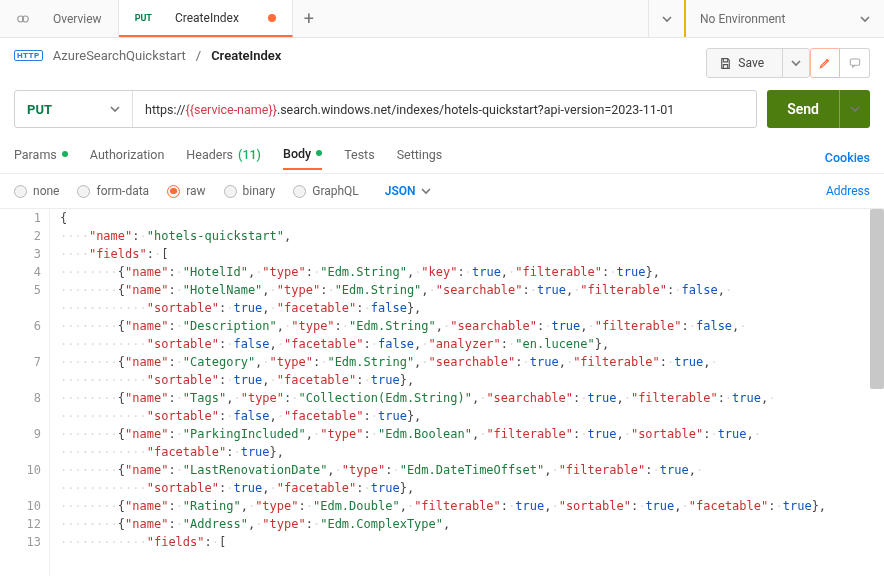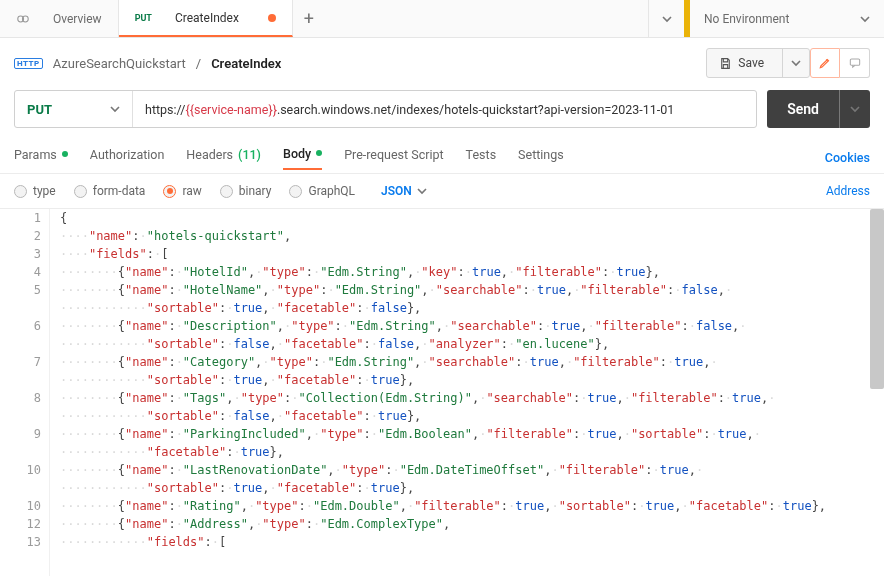--- a/index.html
+++ b/index.html
@@ -55,32 +55,32 @@
     margin-left: auto;
     display: flex;
     align-items: center;
     height: 100%;
   }
   .env-chevron {
     width: 36px; display:flex; align-items:center; justify-content:center;
     color:#6b6b6b; border-left:1px solid #e6e6e6; height:100%;
   }
   .env-label {
-    padding: 0 14px; color:#6b6b6b; border-left:6px solid #eab308;
+    padding: 0 14px; color:#6b6b6b; border-left:2px solid #eab308;
     height:100%; display:flex; align-items:center; gap:50px;
     min-width: 200px; font-size:12px;
     justify-content: space-between;
     text-align: right;
   }
   svg.chev { width:10px; height:10px; }
   svg.chev path { stroke:#777; stroke-width:1.6; fill:none; }
 
   
   .breadcrumb-row {
-    display:flex; align-items:center; justify-content:space-between;
+    display:flex; align-items:flex-start; justify-content:space-between;
     padding: 10px 14px 12px 14px;
   }
   .breadcrumb {
     display:flex; align-items:center; gap:10px; color:#6b6b6b; font-size:13px;
   }
   .breadcrumb .current { color:#222; font-weight:600; }
   .httpbadge {
     font-size:8px; font-weight:800; color:#2a7de1;
     border:1px solid #2a7de1; border-radius:2px;
     padding:0 2px; letter-spacing:0.5px;
@@ -120,21 +120,21 @@
     padding:0 12px; font-weight:700; color:#0a7b48; border-right:1px solid #e0e0e0;
   }
   .url-input {
     flex:1; display:flex; align-items:center; padding:0 12px;
     font-size:12.5px; color:#333; white-space:nowrap; overflow:hidden;
     font-family:inherit;
   }
   .url-input .tmpl { color:#d73a49; }
   .sendbtn {
     display:flex; align-items:stretch; border-radius:3px; overflow:hidden;
-    background:#404040; color:#fff; font-weight:600;
+    background:#4d7c0f; color:#fff; font-weight:600;
   }
   .sendbtn .seg { display:flex; align-items:center; padding:0 20px; font-size:14px; }
   .sendbtn .seg.drop { border-left:1px solid rgba(255,255,255,.3); padding:0 10px; }
 
   
   .subtabs {
     display:flex; align-items:center; gap:22px;
     padding: 4px 14px 0 14px;
     border-bottom:1px solid #ececec;
     height:36px;
@@ -304,38 +304,35 @@
   </div>
   <div class="subtab">
     <span>Headers</span>
     <span class="count">(11)</span>
   </div>
   <div class="subtab active">
     <span>Body</span>
       <span class="dot"></span>
   </div>
   <div class="subtab">
-    <span>Pre-request Script</span>
-  </div>
-  <div class="subtab">
     <span>Tests</span>
   </div>
   <div class="subtab">
     <span>Settings</span>
   </div>
   <div class="spacer"></div>
   <div class="cookies-link">
     <span>Cookies</span>
   </div>
 </div>
 
 <div class="bodytypes">
   <label class="radio">
       <span class="r"></span>
-      <span>type</span>
+      <span>none</span>
     </label>
   <label class="radio">
       <span class="r"></span>
       <span>form-data</span>
     </label>
   <label class="radio active">
       <span class="r"></span>
       <span>raw</span>
     </label>
   <label class="radio">

